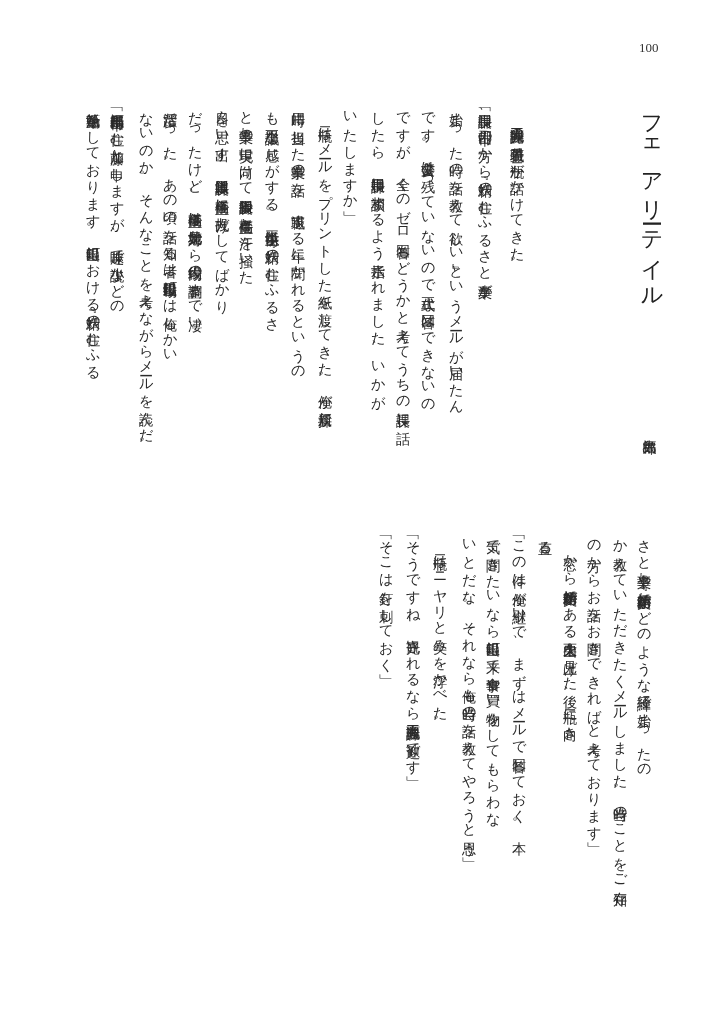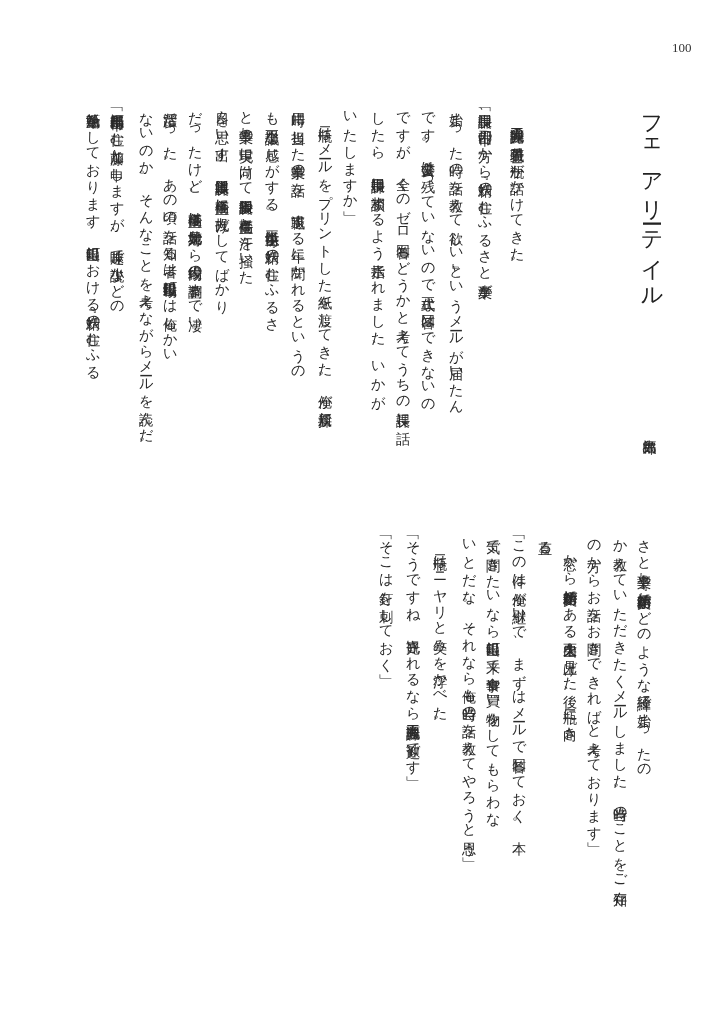--- a/index.html
+++ b/index.html
@@ -1,18 +1,18 @@
 <!DOCTYPE html>
 <html><head>
 <meta charset="utf-8">
 <style>
   html, body { margin: 0; padding: 0; background: #ffffff; }
   body { width: 722px; height: 1024px; position: relative; overflow: hidden;
          font-family: "DejaVu Serif", "Liberation Serif", serif; color: #2a2a2a; }
-  .page-number { position: absolute; left: 672px; top: 40px; font-size: 13px;
+  .page-number { position: absolute; left: 639px; top: 40px; font-size: 13px;
                  font-family: "Liberation Serif", serif; color: #333; }
   .vcol { position: absolute; writing-mode: vertical-rl; text-orientation: upright;
           white-space: nowrap; font-size: 14.2px; line-height: 1; letter-spacing: 0.5px; }
   .title { position: absolute; left: 637px; top: 100px; writing-mode: vertical-rl;
            text-orientation: mixed; font-size: 22px; letter-spacing: 3px; color: #222; }
   .author { position: absolute; left: 641px; top: 428px; writing-mode: vertical-rl;
             text-orientation: upright; font-size: 14px; letter-spacing: 0.5px; }
 </style>
 </head>
 <body>

